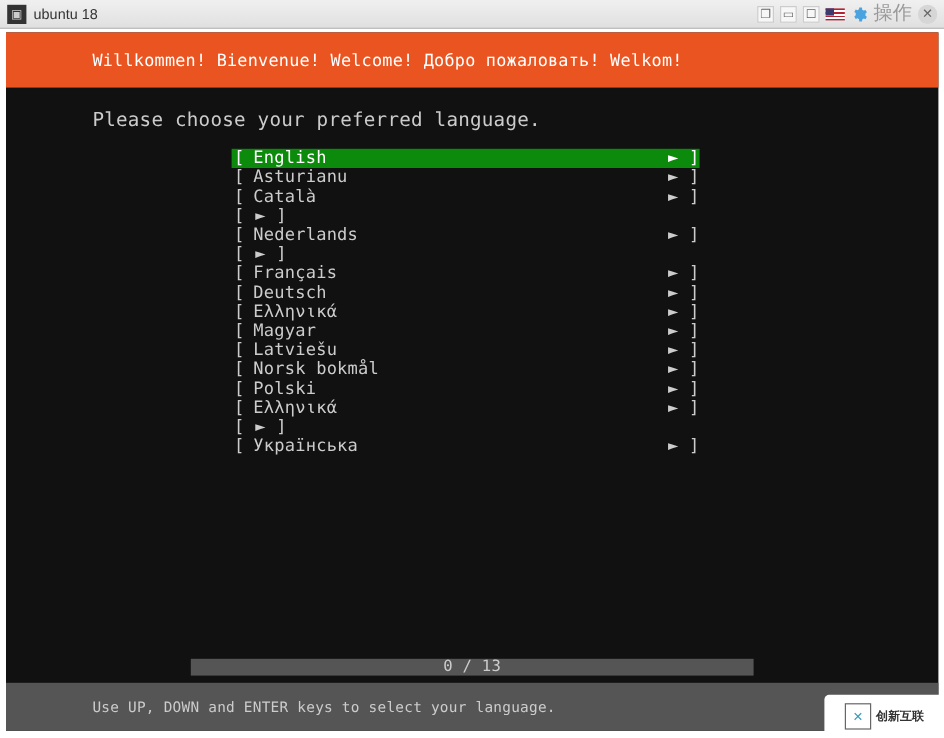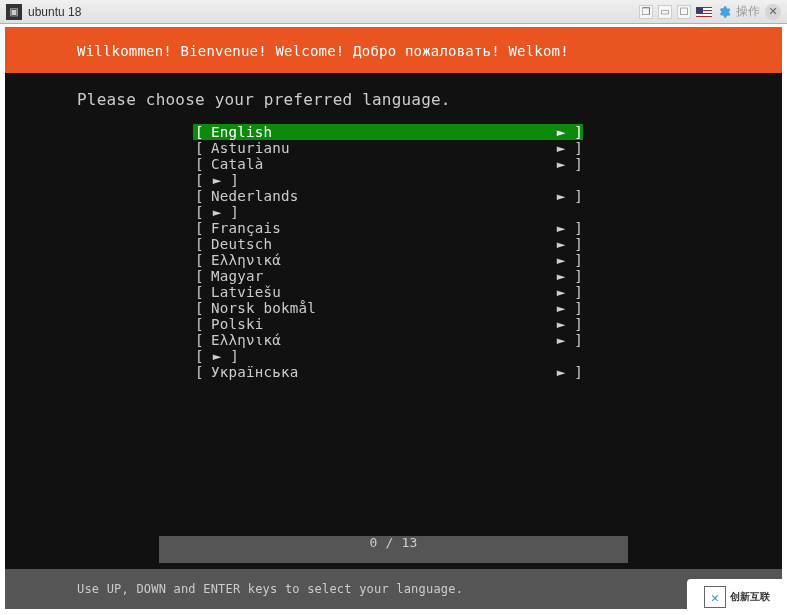--- a/index.html
+++ b/index.html
@@ -31,21 +31,21 @@
       justify-content: center;
       font-size: 10px;
       color: #ccc;
     }
     .titlebar-spacer { flex: 1; }
     .titlebar-right { display: flex; align-items: center; gap: 5px; }
     .tb-btn { width: 14px; height: 14px; display:inline-flex; align-items:center; justify-content:center; font-size:10px; color:#666; border:1px solid #ccc; background:#f7f7f7;}
     .flag { width:16px; height:10px; display:inline-block; background: linear-gradient(to bottom, #b22234 0 15%, #fff 15% 30%, #b22234 30% 45%, #fff 45% 60%, #b22234 60% 75%, #fff 75% 90%, #b22234 90% 100%); position:relative;}
     .flag::before{content:"";position:absolute;left:0;top:0;width:7px;height:6px;background:#3c3b6e;}
     .gear{width:14px;height:14px;color:#4aa3df;}
-    .ops{font-size:12px;color:#999;}
+    .ops{font-size:16px;color:#999;}
     .close {
       width:16px; height:16px; border-radius:50%;
       background:#d6d6d6;
       display:inline-flex;align-items:center;justify-content:center;
       font-size:11px;color:#666;
     }
     .vm {
       position: relative;
       width: 787px;
       height: 591px;
@@ -86,21 +86,21 @@
     }
     .lb { width: 18px; text-align:left; padding-left:2px;}
     .nm { flex: 1; }
     .arr { width: 28px; text-align:right; white-space:pre;}
     .progress-wrap{
       position:absolute;
       left:0; right:0;
       bottom:46px;
     }
     .progress-track{
-      height: 27px;
+      height: 14px;
       background:#555;
       position:relative;
       margin: 0 154px 0 154px;
     }
     .progress-text{
       position:absolute;
       top:0;left:0;right:0;
       text-align:center;
       color:#ccc;
       font-size:13px;

